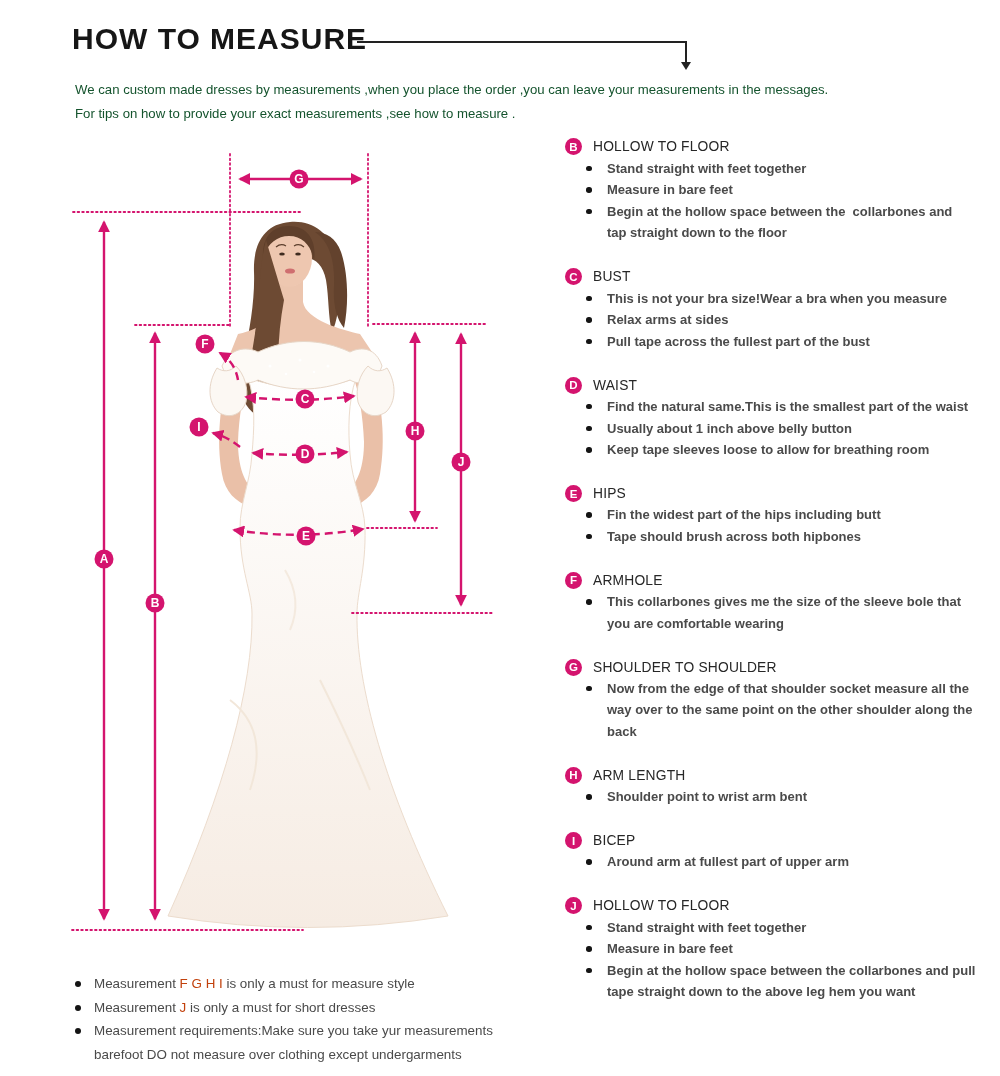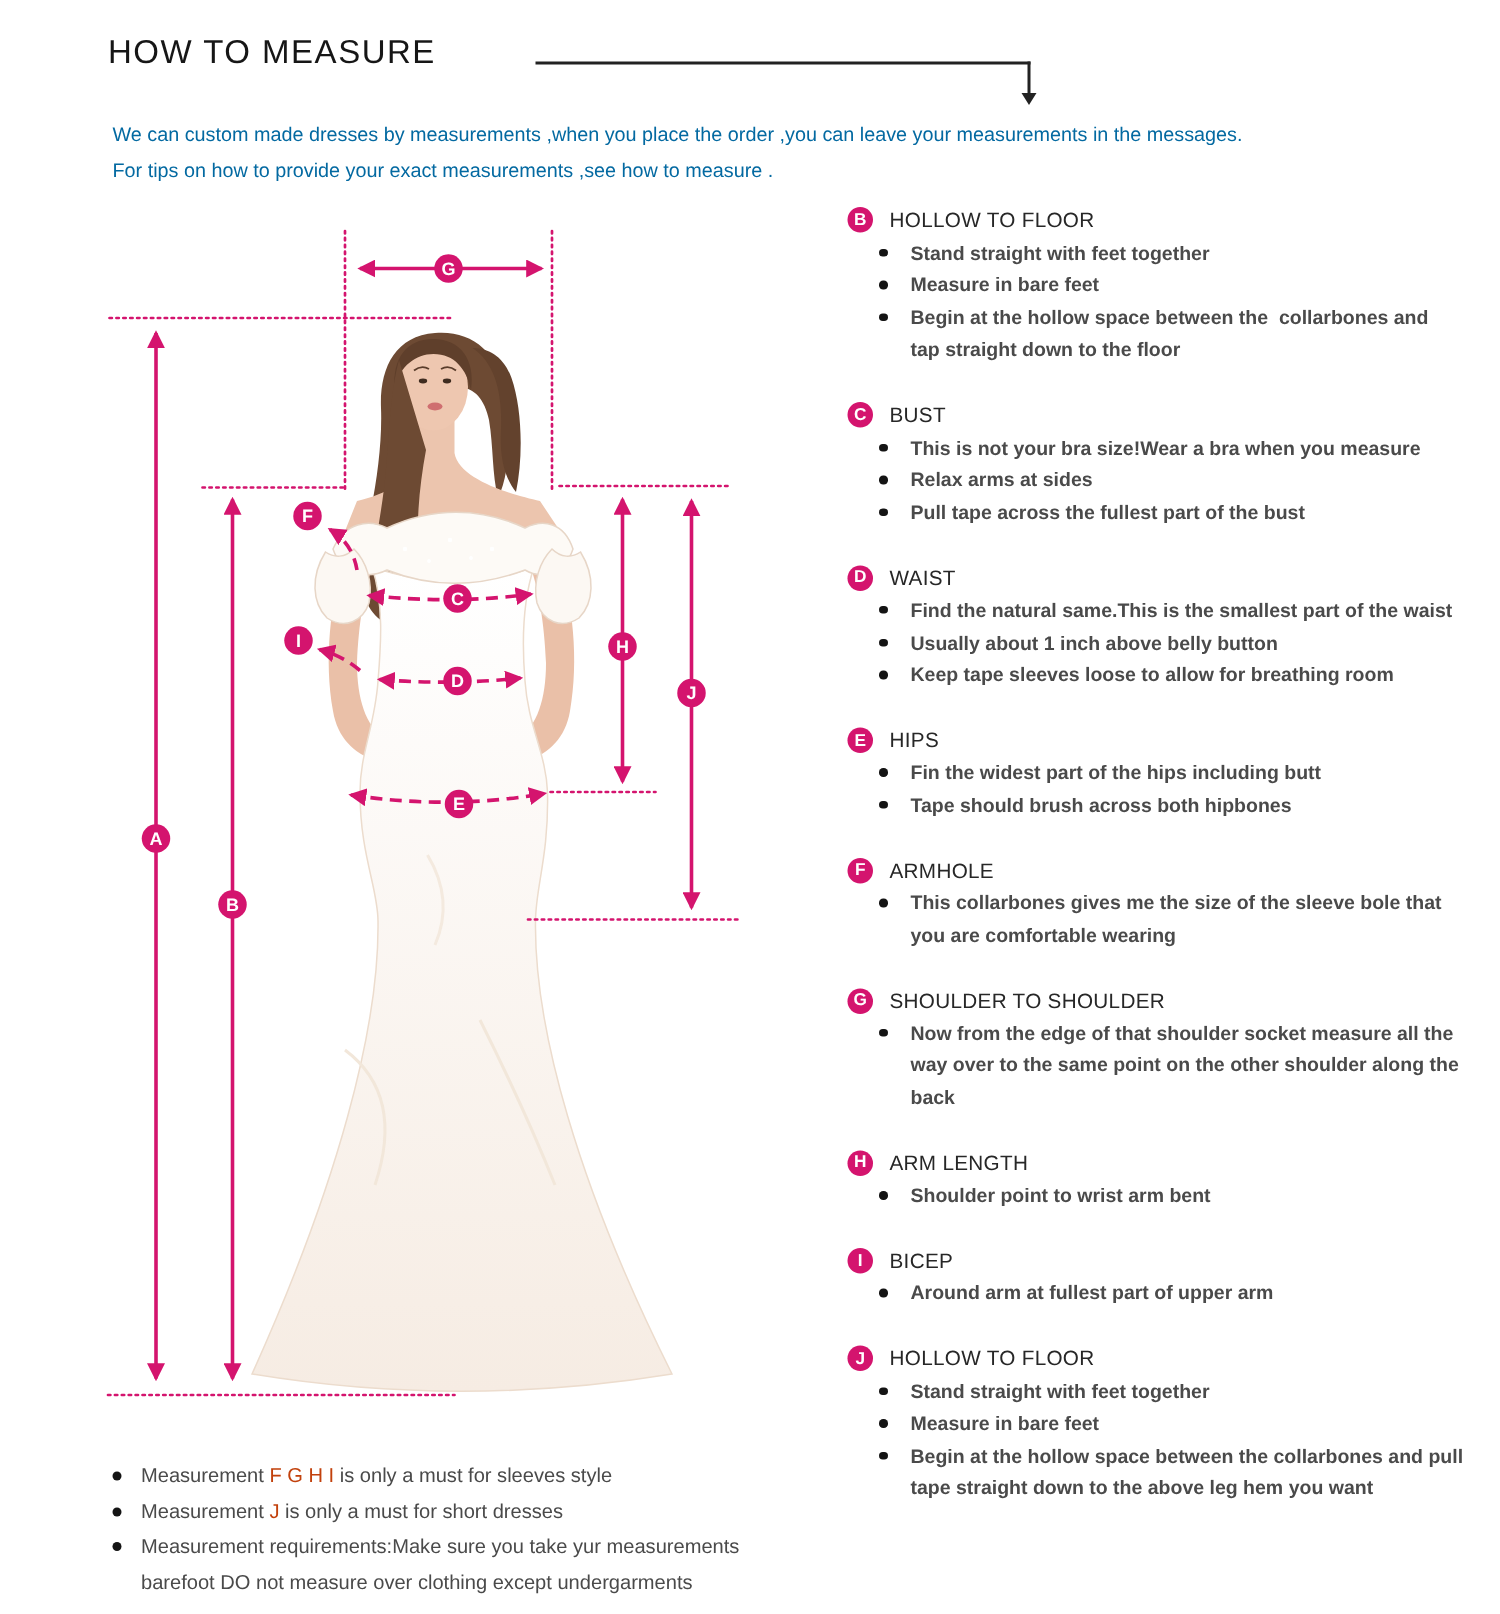--- a/index.html
+++ b/index.html
@@ -1,28 +1,28 @@
 <!DOCTYPE html>
 <html><head>
 <meta charset="utf-8">
 <style>
   * { margin:0; padding:0; box-sizing:border-box; }
   body { background:#ffffff; font-family:"Liberation Sans", sans-serif; }
   #page { position:relative; width:1000px; height:1076px; background:#ffffff; overflow:hidden; }
 
   
-  .title { position:absolute; left:72px; top:22px; font-size:22px; font-weight:400;
+  .title { position:absolute; left:72px; top:22px; font-size:30px; font-weight:700;
            letter-spacing:1px; color:#161616; }
   .title-line { position:absolute; left:357px; top:41px; width:330px; height:2px; background:#222; }
   .title-vert { position:absolute; left:685px; top:41px; width:2px; height:22px; background:#222; }
   .title-ah  { position:absolute; left:681px; top:62px; width:0; height:0;
                border-left:5px solid transparent; border-right:5px solid transparent;
                border-top:8px solid #222; }
   .intro { position:absolute; left:75px; top:78px; width:880px; font-size:13.2px;
-           color:#0369a1; line-height:24px; }
+           color:#14532d; line-height:24px; }
 
   
   .diagram { position:absolute; left:60px; top:140px; width:440px; height:820px; }
   svg text.mk { font-family:"Liberation Sans", sans-serif; font-size:12px; font-weight:bold;
                 fill:#ffffff; text-anchor:middle; }
 
   
   .sections { position:absolute; left:562px; top:136px; width:432px; }
   .sec { margin-bottom:22px; }
   .sec-h { display:flex; align-items:center; height:21.6px; }
@@ -271,21 +271,21 @@
       <div class="li"><span class="dot"></span><span>Stand straight with feet together</span></div>
       <div class="li"><span class="dot"></span><span>Measure in bare feet</span></div>
       <div class="li"><span class="dot"></span><span>Begin at the hollow space between the collarbones and pull</span></div>
       <div class="li"><span>tape straight down to the above leg hem you want</span></div>
     </div>
 
   </div>
 
   <div class="notes">
     <div class="note">
-      <span class="dot"></span><span>Measurement </span><span class="accent-letter">F G H I</span><span> is only a must for sleeves style</span>
+      <span class="dot"></span><span>Measurement </span><span class="accent-letter">F G H I</span><span> is only a must for measure style</span>
     </div>
     <div class="note">
       <span class="dot"></span><span>Measurement </span><span class="accent-letter">J</span><span> is only a must for short dresses</span>
     </div>
     <div class="note">
       <span class="dot"></span><span>Measurement requirements:Make sure you take yur measurements</span>
     </div>
     <div class="note">
       <span>barefoot DO not measure over clothing except undergarments</span>
     </div>

